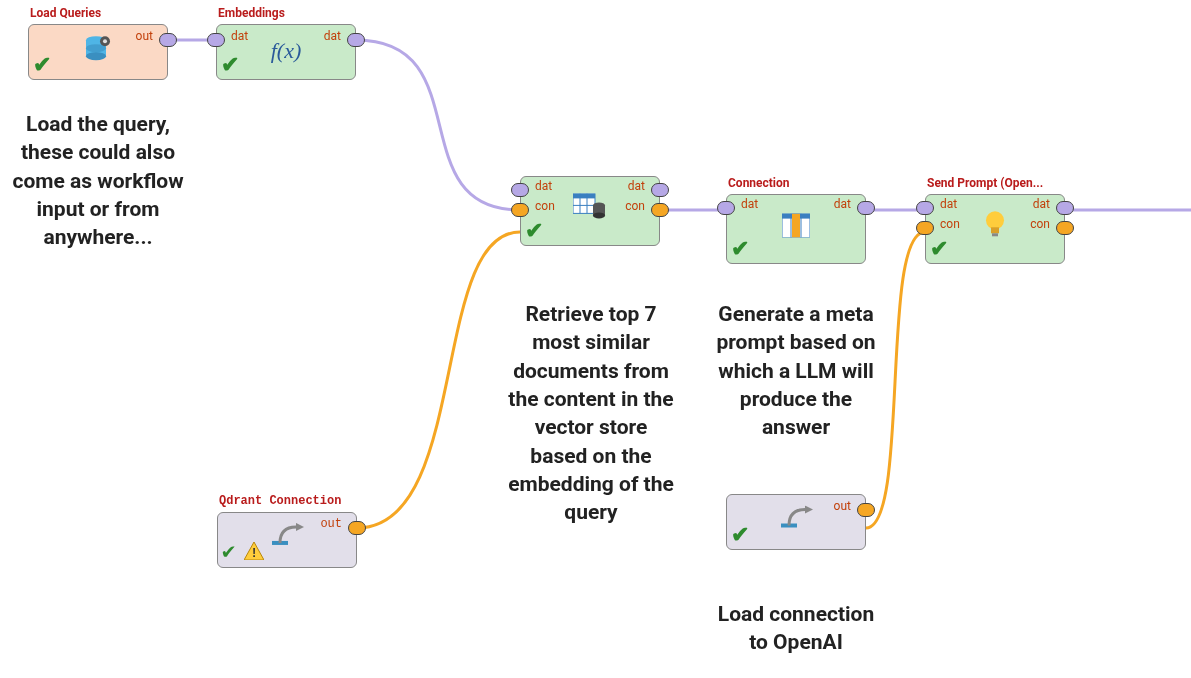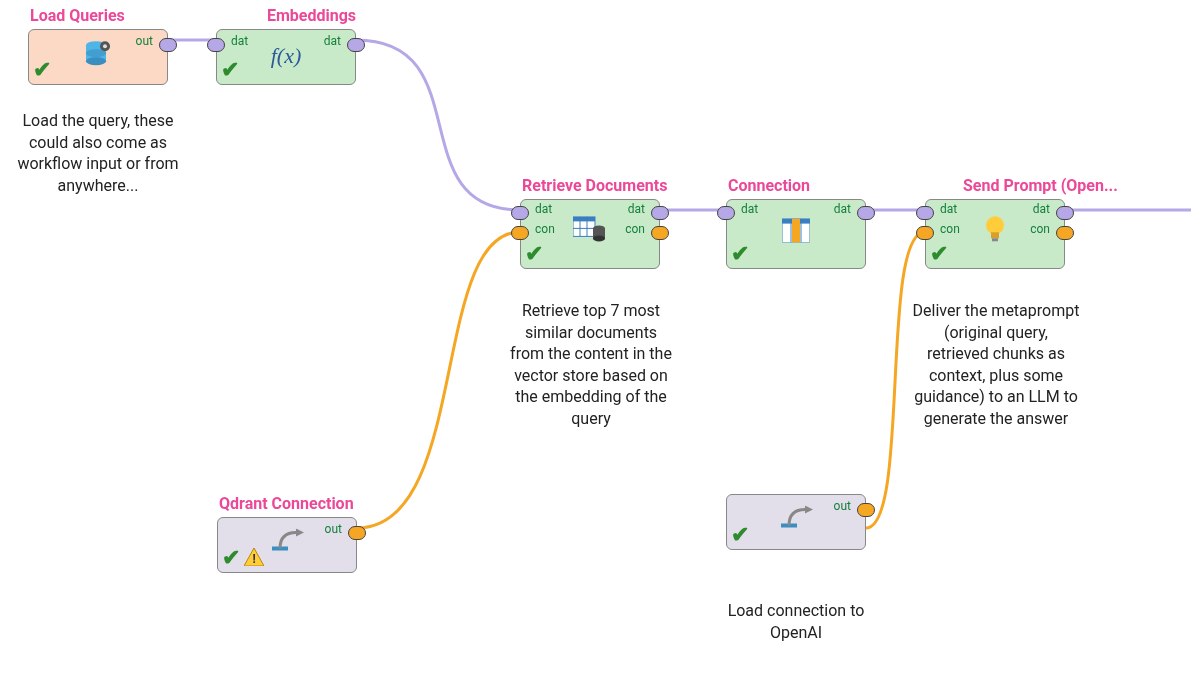--- a/index.html
+++ b/index.html
@@ -23,23 +23,23 @@
     width: 1191px;
     height: 678px;
     pointer-events: none;
     z-index: 1;
   }
   .node {
     position: absolute;
     z-index: 2;
   }
   .node-title {
-    font-size: 16px;
+    font-size: 12px;
     font-weight: 700;
-    color: #ec4899;
+    color: #b91c1c;
     margin-bottom: 4px;
     padding-left: 2px;
     white-space: nowrap;
     overflow: hidden;
     text-overflow: ellipsis;
   }
   .node-body {
     position: relative;
     height: 56px;
     border: 1px solid #888;
@@ -60,21 +60,21 @@
     display: flex;
     align-items: center;
     justify-content: center;
     z-index: 3;
   }
   .port-dat { background: #b6a8e6; }
   .port-con { background: #f5a623; }
   .port-label {
     position: absolute;
     font-size: 12px;
-    color: #15803d;
+    color: #c2410c;
     pointer-events: none;
   }
   .check {
     position: absolute;
     left: 4px;
     bottom: 2px;
     color: #2e8b2e;
     font-size: 22px;
     font-weight: bold;
     z-index: 3;
@@ -87,24 +87,25 @@
     z-index: 3;
   }
   .node-icon {
     position: absolute;
     top: 50%;
     left: 50%;
     transform: translate(-50%, -55%);
   }
   .desc {
     position: absolute;
-    font-size: 16px;
+    font-size: 21px;
     color: #222;
     text-align: center;
     line-height: 1.35;
+    font-weight: bold;
   }
 </style>
 </head>
 <body>
 
 <div class="canvas">
 
 <svg class="wires">
 
   <path d="M 167 40 C 190 40, 195 40, 216 40" stroke="#b6a8e6" stroke-width="3" fill="none"></path>
@@ -135,34 +136,33 @@
         <ellipse cx="14" cy="24" rx="10" ry="4" fill="#3a8fc0"></ellipse>
         <ellipse cx="14" cy="16" rx="10" ry="4" fill="#3a8fc0" opacity="0.6"></ellipse>
         <circle cx="23" cy="9" r="5" fill="#555"></circle>
         <circle cx="23" cy="9" r="2" fill="#ddd"></circle>
       </svg>
     </span>
   </div>
 </div>
 <div class="desc" style="left:10px; top:110px; width:176px;">Load the query, these could also come as workflow input or from anywhere...</div>
 
-<div class="node node-green" style="left:216px; top:6px; width:140px;text-align:right;">
+<div class="node node-green" style="left:216px; top:6px; width:140px;">
   <div class="node-title">Embeddings</div>
   <div class="node-body">
     <span class="port-label" style="left:14px; top:4px;">dat</span>
     <span class="port port-dat" style="left:-10px; top:8px;"></span>
     <span class="port-label" style="right:14px; top:4px;">dat</span>
     <span class="port port-dat" style="right:-10px; top:8px;"></span>
     <span class="check">✔</span>
     <span class="node-icon" style="font-style:italic; font-family:serif; font-size:22px; color:#2a5a9a;">f(x)</span>
   </div>
 </div>
 
 <div class="node node-green" style="left:520px; top:176px; width:140px;">
-  <div class="node-title" style="width:170px;">Retrieve Documents</div>
   <div class="node-body" style="height:70px;">
     <span class="port-label" style="left:14px; top:2px;">dat</span>
     <span class="port port-dat" style="left:-10px; top:6px;"></span>
     <span class="port-label" style="left:14px; top:22px;">con</span>
     <span class="port port-con" style="left:-10px; top:26px;"></span>
     <span class="port-label" style="right:14px; top:2px;">dat</span>
     <span class="port port-dat" style="right:-10px; top:6px;"></span>
     <span class="port-label" style="right:14px; top:22px;">con</span>
     <span class="port port-con" style="right:-10px; top:26px;"></span>
     <span class="check">✔</span>
@@ -194,45 +194,45 @@
       <svg width="28" height="24" viewBox="0 0 28 24">
         <rect x="0" y="0" width="28" height="24" fill="#fff" stroke="#3a7fc0"></rect>
         <rect x="0" y="0" width="28" height="5" fill="#3a7fc0"></rect>
         <rect x="10" y="0" width="8" height="24" fill="#f5a623"></rect>
         <line x1="9" y1="0" x2="9" y2="24" stroke="#3a7fc0"></line>
         <line x1="19" y1="0" x2="19" y2="24" stroke="#3a7fc0"></line>
       </svg>
     </span>
   </div>
 </div>
+<div class="desc" style="left:710px; top:300px; width:172px;">Generate a meta prompt based on which a LLM will produce the answer</div>
 
 <div class="node node-green" style="left:925px; top:176px; width:140px;">
-  <div class="node-title" style="width:170px;margin-left:36px;">Send Prompt (Open...</div>
+  <div class="node-title" style="width:170px;">Send Prompt (Open...</div>
   <div class="node-body" style="height:70px;">
     <span class="port-label" style="left:14px; top:2px;">dat</span>
     <span class="port port-dat" style="left:-10px; top:6px;"></span>
     <span class="port-label" style="left:14px; top:22px;">con</span>
     <span class="port port-con" style="left:-10px; top:26px;"></span>
     <span class="port-label" style="right:14px; top:2px;">dat</span>
     <span class="port port-dat" style="right:-10px; top:6px;"></span>
     <span class="port-label" style="right:14px; top:22px;">con</span>
     <span class="port port-con" style="right:-10px; top:26px;"></span>
     <span class="check">✔</span>
     <span class="node-icon">
       <svg width="24" height="30" viewBox="0 0 24 30">
         <circle cx="12" cy="10" r="9" fill="#ffcd3c"></circle>
         <rect x="8" y="17" width="8" height="6" fill="#d9a029"></rect>
         <rect x="9" y="23" width="6" height="3" fill="#888"></rect>
       </svg>
     </span>
   </div>
 </div>
-<div class="desc" style="left:912px; top:300px; width:168px;">Deliver the metaprompt (original query, retrieved chunks as context, plus some guidance) to an LLM to generate the answer</div>
-
-<div class="node node-grey" style="left:217px; top:494px; width:140px;">
+
+<div class="node node-grey" style="left:217px; top:494px; width:140px;font-family:Liberation Mono, monospace;">
   <div class="node-title" style="width:170px;">Qdrant Connection</div>
   <div class="node-body">
     <span class="port-label" style="right:14px; top:4px;">out</span>
     <span class="port port-con" style="right:-10px; top:8px;"></span>
     <span class="check">✔</span>
     <span class="warn">
       <svg width="20" height="18" viewBox="0 0 20 18">
         <polygon points="10,0 20,18 0,18" fill="#ffcd3c" stroke="#b8860b"></polygon>
         <text x="10" y="15" text-anchor="middle" font-size="12" fill="#333" font-weight="bold">!</text>
       </svg>

